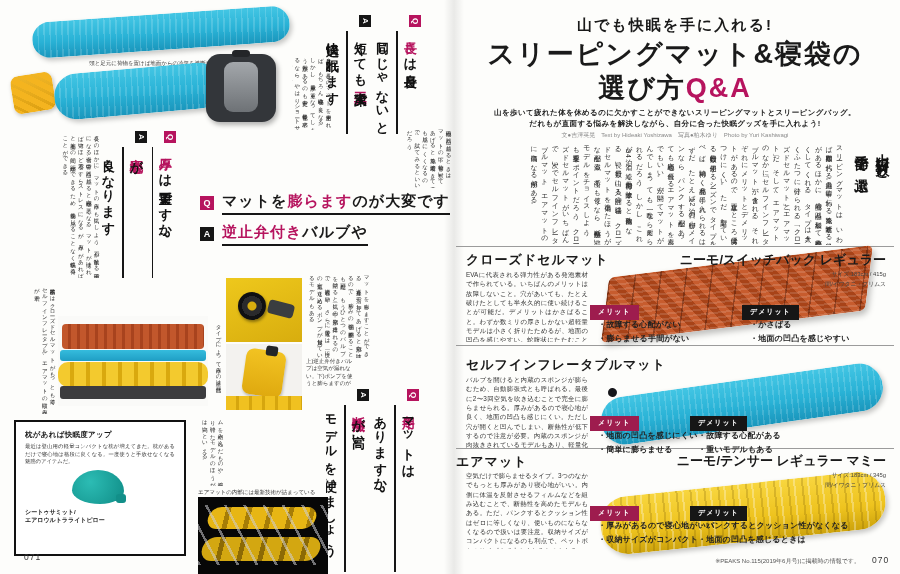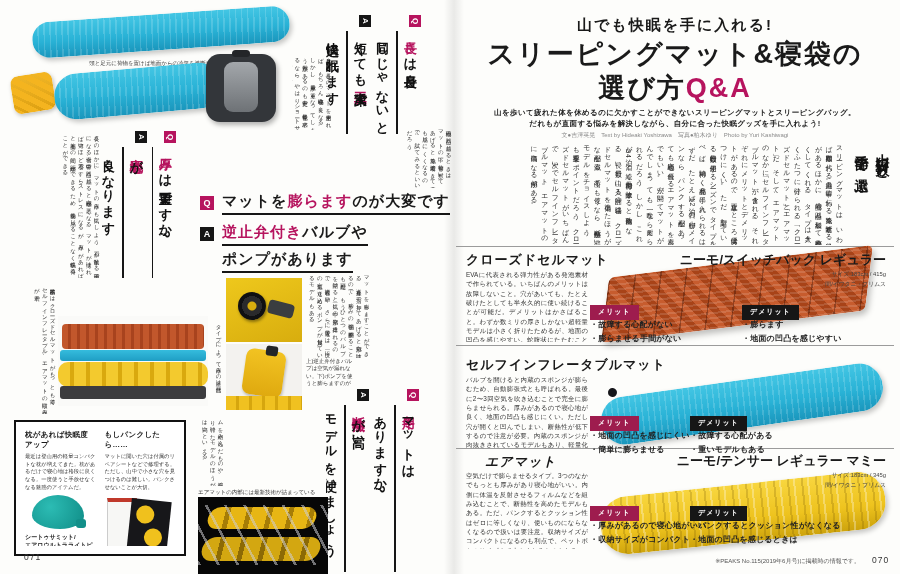--- a/index.html
+++ b/index.html
@@ -42,21 +42,21 @@
   .sec-h { position:absolute; font-size:13px; font-weight:bold; letter-spacing:1px; z-index:3; }
   .sec-p { position:absolute; font-size:6.4px; line-height:1.46; color:#333; text-align:justify; overflow:hidden; z-index:3; }
   .prod { position:absolute; text-align:right; z-index:4; }
   .prod .nm { font-size:13px; font-weight:bold; }
   .prod .sz, .prod .ct { font-size:5.8px; color:#444; margin-top:1px; }
   .mlabel { position:absolute; color:#fff; font-size:7px; font-weight:bold; letter-spacing:1px;
             padding:2px 8px 3px; z-index:4; }
   .mlabel.merit { background:var(--accentDark); }
   .mlabel.demerit { background:#161616; }
   .bullets { position:absolute; font-size:8px; font-weight:bold; color:#222; line-height:1.75;
-             letter-spacing:.2px; z-index:4; white-space:nowrap; }
+             letter-spacing:.2px; z-index:4; white-space:nowrap;margin-left:8px; }
   
   .photo { position:absolute; overflow:visible; z-index:1; }
   .mat-blue { position:absolute; border-radius:24px;
     background:
       repeating-linear-gradient(92deg, rgba(255,255,255,.16) 0 1.5px, rgba(255,255,255,0) 1.5px 6px),
       linear-gradient(180deg,#43c6e4 0%,#29b2d6 55%,#1a96bc 100%);
     box-shadow:2px 3px 5px rgba(0,0,0,.22); }
   .mat-orange { position:absolute; border-radius:6px;
     background:
       repeating-linear-gradient(90deg, rgba(45,10,0,.35) 0 1.5px, rgba(0,0,0,0) 1.5px 26px),
@@ -114,21 +114,20 @@
   <div class="vqa" style="left:152px;top:130px;width:27px;height:148px;font-size:13px;">
     <span class="badge q">Q</span>
     <div class="vline"><span class="hl">厚み</span><span>は重要ですか?</span></div>
   </div>
   <div class="vtext b55" style="left:196px;top:126px;width:256px;height:62px;">地面の凹凸を感じるときは、マットの下に荷物を敷いてあげると冷気を遮断できて凹凸も感じにくくなるので、試してみるといいだろう。</div>
 
   <span class="hbadge q" style="left:200px;top:196px;">Q</span>
   <div class="hq" style="left:222px;top:192px;"><span>マットを</span><span class="hl">膨らます</span><span>のが大変です</span></div>
   <span class="hbadge" style="left:200px;top:227px;">A</span>
   <div class="hq" style="left:222px;top:223px;"><span class="hl">逆止弁付き</span><span>バルブや</span></div>
-  <div class="hq" style="left:222px;top:250px;"><span>ポンプがあります</span></div>
 
   <div class="vtext b55" style="left:18px;top:284px;width:38px;height:130px;">基本的にはクローズドセルマットがもっとも薄く、セルフインフレータブル、エアマットの順に厚みが増す。</div>
   <div class="photo" style="left:58px;top:316px;width:150px;height:90px;background:#fafaf8;">
     <div style="position:absolute;left:4px;top:8px;width:142px;height:25px;border-radius:4px;background:repeating-linear-gradient(90deg,#c2572c 0 6px,#a8431e 6px 9px);"></div>
     <div style="position:absolute;left:2px;top:34px;width:146px;height:11px;border-radius:3px;background:linear-gradient(180deg,#35bcdd,#1f9ec4);"></div>
     <div style="position:absolute;left:0;top:46px;width:150px;height:25px;border-radius:10px;background:repeating-linear-gradient(90deg,#f3ca2e 0 12px,#d9a90e 12px 16px);"></div>
     <div style="position:absolute;left:2px;top:70px;width:146px;height:13px;border-radius:3px;background:#3c3c3e;"></div>
   </div>
   <div class="vtext" style="left:211px;top:320px;width:11px;height:88px;font-size:5.5px;line-height:1.2;letter-spacing:0;">タイプによって厚みの差は歴然</div>
 
@@ -163,31 +162,20 @@
       <div style="position:relative;width:56px;height:36px;margin:4px auto 3px;">
         <div style="position:absolute;left:0;top:0;width:52px;height:34px;border-radius:50% 50% 46% 54%/60% 62% 38% 40%;background:radial-gradient(circle at 35% 35%,#2cbcb4,#0f8c86);"></div>
         <div style="position:absolute;left:44px;top:24px;width:10px;height:9px;border-radius:3px;background:#128f89;"></div>
       </div>
       <div class="tip-prod">
         <div>シートゥサミット/</div>
         <div>エアロウルトラライトピロー</div>
       </div>
 
     </div>
-    <div class="tip">
-      <div class="tip-title">もしパンクしたら……</div>
-      <div class="tip-body">マットに開いた穴は付属のリペアシートなどで修理する。ただし、山中で小さな穴を見つけるのは難しい。パンクさせないことが大切。</div>
-      <div style="position:relative;width:66px;height:62px;margin:5px auto 0;">
-        <div style="position:absolute;left:0;top:2px;width:30px;height:56px;background:#f7f7f5;border:1px solid #ccc;border-top:4px solid #c0392b;"></div>
-        <div style="position:absolute;left:22px;top:4px;width:40px;height:54px;background:#17171a;transform:rotate(6deg);">
-          <div style="position:absolute;left:6px;top:6px;width:18px;height:18px;border-radius:50%;background:#f0c11d;"></div>
-          <div style="position:absolute;left:16px;top:28px;width:18px;height:18px;border-radius:50%;background:#f0c11d;"></div>
-        </div>
-      </div>
-    </div>
   </div>
   <div class="pagenum" style="left:24px;top:552px;">071</div>
 
   <div class="vtext b55" style="left:194px;top:416px;width:30px;height:70px;">ムを組み込んだものや、綿を張り付けたモデルのほうが断熱性は高いといえる。</div>
   <div class="cap" style="left:198px;top:489px;width:132px;">エアマットの内部には最新技術が詰まっている</div>
   <div class="photo" style="left:198px;top:497px;width:130px;height:77px;background:#070707;overflow:hidden;">
     <div style="position:absolute;left:10px;top:10px;width:108px;height:22px;border-radius:11px;transform:skewX(-14deg);background:repeating-linear-gradient(90deg,#e7b614 0 16px,#a67d06 16px 21px);"></div>
     <div style="position:absolute;left:4px;top:40px;width:118px;height:24px;border-radius:12px;transform:skewX(-14deg);background:repeating-linear-gradient(90deg,#d3a711 0 16px,#8c6a05 16px 21px);"></div>
     <div style="position:absolute;left:0;top:8px;width:130px;height:60px;background:repeating-linear-gradient(62deg,rgba(205,205,210,.55) 0 2.5px,rgba(0,0,0,0) 2.5px 17px);"></div>
   </div>
@@ -221,21 +209,21 @@
     <div class="sz">サイズ:183cm / 415g</div>
     <div class="ct">問/イワタニ・プリムス</div>
   </div>
   <div class="mlabel merit" style="left:590px;top:305px;">メリット</div>
   <div class="bullets" style="left:590px;top:318px;">
     <div>・故障する心配がない</div>
     <div>・膨らませる手間がない</div>
   </div>
   <div class="mlabel demerit" style="left:742px;top:305px;">デメリット</div>
   <div class="bullets" style="left:742px;top:318px;">
-    <div>・膨らます</div>
+    <div>・かさばる</div>
     <div>・地面の凹凸を感じやすい</div>
   </div>
 
   <div class="divider" style="left:456px;top:345px;width:438px;"></div>
 
   <div class="sec-h" style="left:466px;top:356px;">セルフインフレータブルマット</div>
   <div class="sec-p" style="left:466px;top:375px;width:122px;height:76px;">バルブを開けると内蔵のスポンジが膨らむため、自動膨張式とも呼ばれる。最後に2〜3回空気を吹き込むことで完全に膨らませられる。厚みがあるので寝心地が良く、地面の凹凸も感じにくい。ただし穴が開くと凹んでしまい、断熱性が低下するので注意が必要。内蔵のスポンジが肉抜きされているモデルもあり、軽量化が図られている。</div>
   <div class="photo" style="left:592px;top:362px;width:300px;height:86px;">
     <div class="mat-blue" style="left:8px;top:18px;width:284px;height:48px;transform:rotate(-8deg);"></div>
     <div style="position:absolute;left:16px;top:26px;width:9px;height:9px;border-radius:50%;background:#16161a;transform:rotate(-8deg);"></div>
@@ -246,21 +234,21 @@
     <div>・簡単に膨らませる</div>
   </div>
   <div class="mlabel demerit" style="left:690px;top:416px;">デメリット</div>
   <div class="bullets" style="left:690px;top:429px;">
     <div>・故障する心配がある</div>
     <div>・重いモデルもある</div>
   </div>
 
   <div class="divider" style="left:456px;top:448px;width:438px;"></div>
 
-  <div class="sec-h" style="left:485px;top:453px;font-style:italic;">エアマット</div>
+  <div class="sec-h" style="left:456px;top:453px;">エアマット</div>
   <div class="sec-p" style="left:466px;top:471px;width:122px;height:78px;">空気だけで膨らませるタイプ。3つのなかでもっとも厚みがあり寝心地がいい。内側に体温を反射させるフィルムなどを組み込むことで、断熱性を高めたモデルもある。ただ、パンクするとクッション性はゼロに等しくなり、使いものにならなくなるので扱いは要注意。収納サイズがコンパクトになるのも利点で、ペットボトルサイズまで小さくなるものもある。</div>
   <div class="photo" style="left:592px;top:470px;width:300px;height:92px;">
     <div class="mat-yellow" style="left:8px;top:14px;width:286px;height:58px;transform:rotate(-6deg);"></div>
   </div>
   <div class="prod" style="left:640px;top:452px;width:246px;">
     <div class="nm">ニーモ/テンサー レギュラー マミー</div>
     <div class="sz">サイズ:183cm / 345g</div>
     <div class="ct">問/イワタニ・プリムス</div>
   </div>
   <div class="mlabel merit" style="left:590px;top:506px;">メリット</div>

